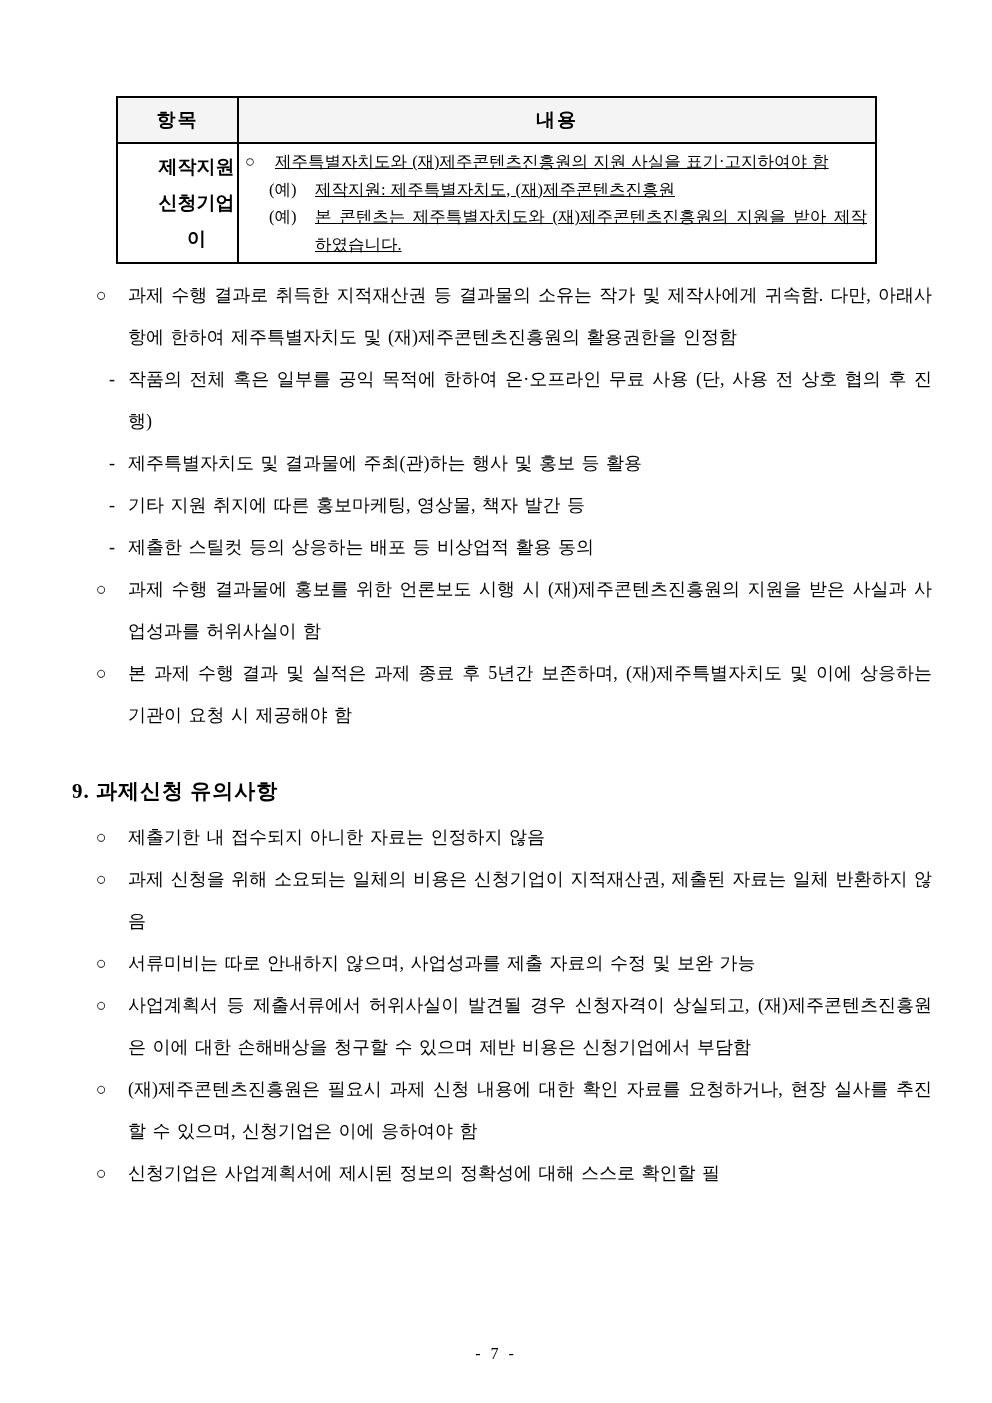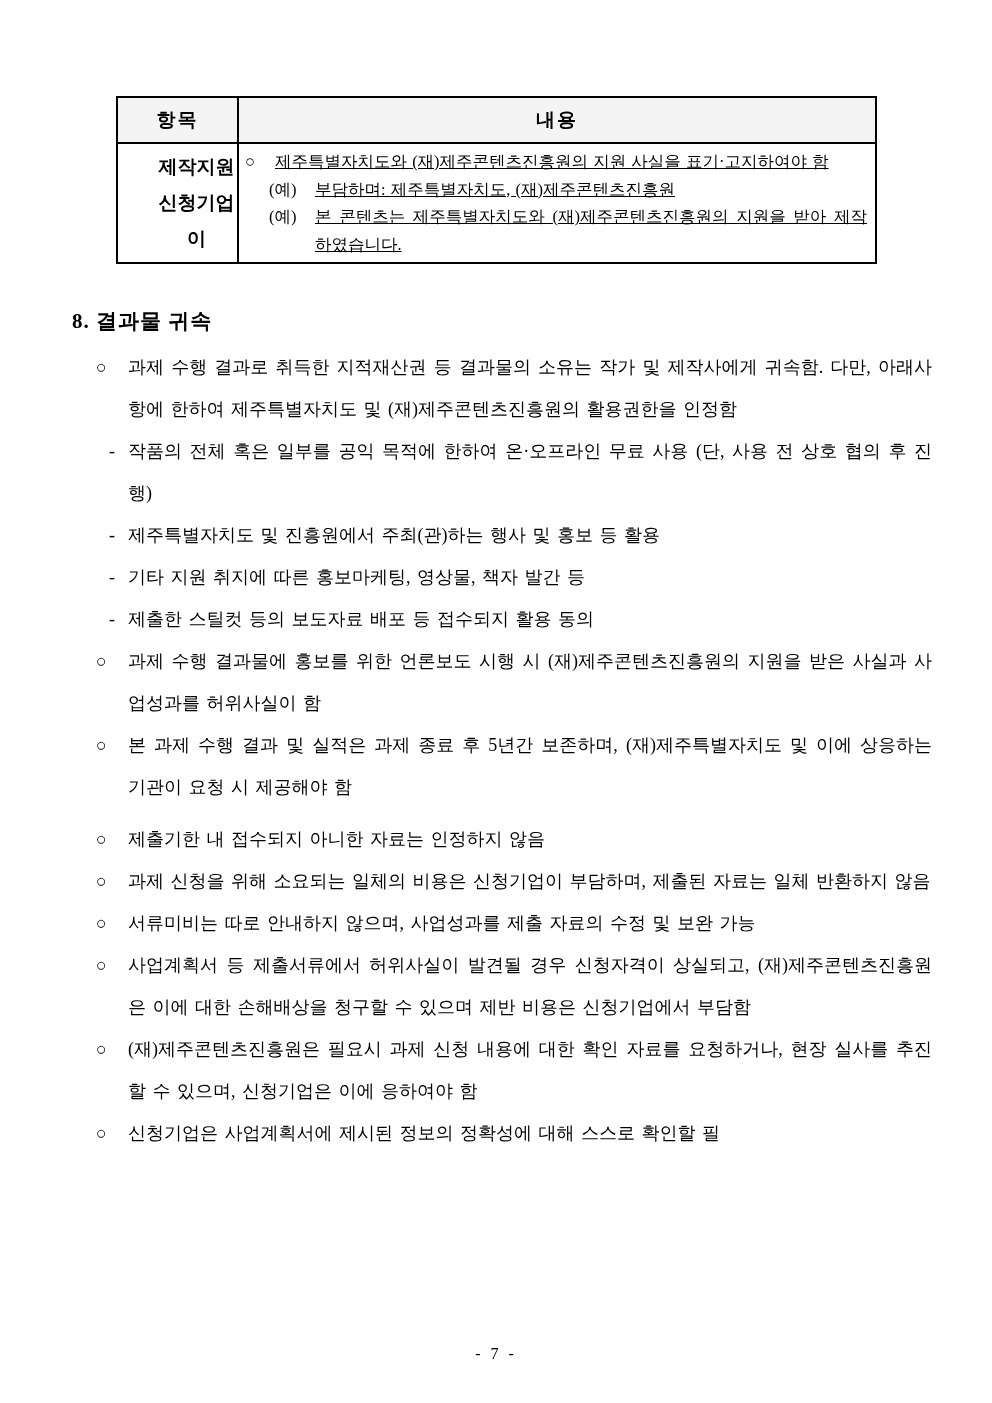--- a/index.html
+++ b/index.html
@@ -109,85 +109,85 @@
         <td class="content-cell">
           <div>
 
               <div class="t-row t-circle">
                 <span class="t-marker">○</span>
                 <span class="t-text">제주특별자치도와 (재)제주콘텐츠진흥원의 지원 사실을 표기·고지하여야 함</span>
               </div>
 
               <div class="t-row t-example">
                 <span class="t-marker">(예)</span>
-                <span class="t-text">부담하며: 제주특별자치도, (재)제주콘텐츠진흥원</span>
+                <span class="t-text">제작지원: 제주특별자치도, (재)제주콘텐츠진흥원</span>
               </div>
 
               <div class="t-row t-example">
                 <span class="t-marker">(예)</span>
                 <span class="t-text">본 콘텐츠는 제주특별자치도와 (재)제주콘텐츠진흥원의 지원을 받아 제작하였습니다.</span>
               </div>
             </div>
         </td>
       </tr>
     </tbody>
   </table>
 
   <section class="sec" id="section-8">
-    <h2 class="sec-title">8. 결과물 귀속</h2>
     <div class="sec-items">
 
         <div class="b-row t-circle">
           <span class="marker">○</span>
           <span class="b-text">과제 수행 결과로 취득한 지적재산권 등 결과물의 소유는 작가 및 제작사에게 귀속함. 다만, 아래사항에 한하여 제주특별자치도 및 (재)제주콘텐츠진흥원의 활용권한을 인정함</span>
         </div>
 
         <div class="b-row t-dash">
           <span class="marker">-</span>
           <span class="b-text">작품의 전체 혹은 일부를 공익 목적에 한하여 온·오프라인 무료 사용 (단, 사용 전 상호 협의 후 진행)</span>
         </div>
 
         <div class="b-row t-dash">
           <span class="marker">-</span>
-          <span class="b-text">제주특별자치도 및 진흥원에서 주최(관)하는 행사 및 홍보 등 활용</span>
+          <span class="b-text">제주특별자치도 및 결과물에 주최(관)하는 행사 및 홍보 등 활용</span>
         </div>
 
         <div class="b-row t-dash">
           <span class="marker">-</span>
           <span class="b-text">기타 지원 취지에 따른 홍보마케팅, 영상물, 책자 발간 등</span>
         </div>
 
         <div class="b-row t-dash">
           <span class="marker">-</span>
-          <span class="b-text">제출한 스틸컷 등의 보도자료 배포 등 접수되지 활용 동의</span>
+          <span class="b-text">제출한 스틸컷 등의 상응하는 배포 등 비상업적 활용 동의</span>
         </div>
 
         <div class="b-row t-circle">
           <span class="marker">○</span>
           <span class="b-text">과제 수행 결과물에 홍보를 위한 언론보도 시행 시 (재)제주콘텐츠진흥원의 지원을 받은 사실과 사업성과를 허위사실이 함</span>
         </div>
 
         <div class="b-row t-circle">
           <span class="marker">○</span>
           <span class="b-text">본 과제 수행 결과 및 실적은 과제 종료 후 5년간 보존하며, (재)제주특별자치도 및 이에 상응하는 기관이 요청 시 제공해야 함</span>
         </div>
       </div>
   </section>
 
   <section class="sec" id="section-9">
+    <h2 class="sec-title">9. 과제신청 유의사항</h2>
     <div class="sec-items">
 
         <div class="b-row t-circle">
           <span class="marker">○</span>
           <span class="b-text">제출기한 내 접수되지 아니한 자료는 인정하지 않음</span>
         </div>
 
         <div class="b-row t-circle">
           <span class="marker">○</span>
-          <span class="b-text">과제 신청을 위해 소요되는 일체의 비용은 신청기업이 부담하며, 제출된 자료는 일체 반환하지 않음</span>
+          <span class="b-text">과제 신청을 위해 소요되는 일체의 비용은 신청기업이 지적재산권, 제출된 자료는 일체 반환하지 않음</span>
         </div>
 
         <div class="b-row t-circle">
           <span class="marker">○</span>
           <span class="b-text">서류미비는 따로 안내하지 않으며, 사업성과를 제출 자료의 수정 및 보완 가능</span>
         </div>
 
         <div class="b-row t-circle">
           <span class="marker">○</span>
           <span class="b-text">사업계획서 등 제출서류에서 허위사실이 발견될 경우 신청자격이 상실되고, (재)제주콘텐츠진흥원은 이에 대한 손해배상을 청구할 수 있으며 제반 비용은 신청기업에서 부담함</span>

